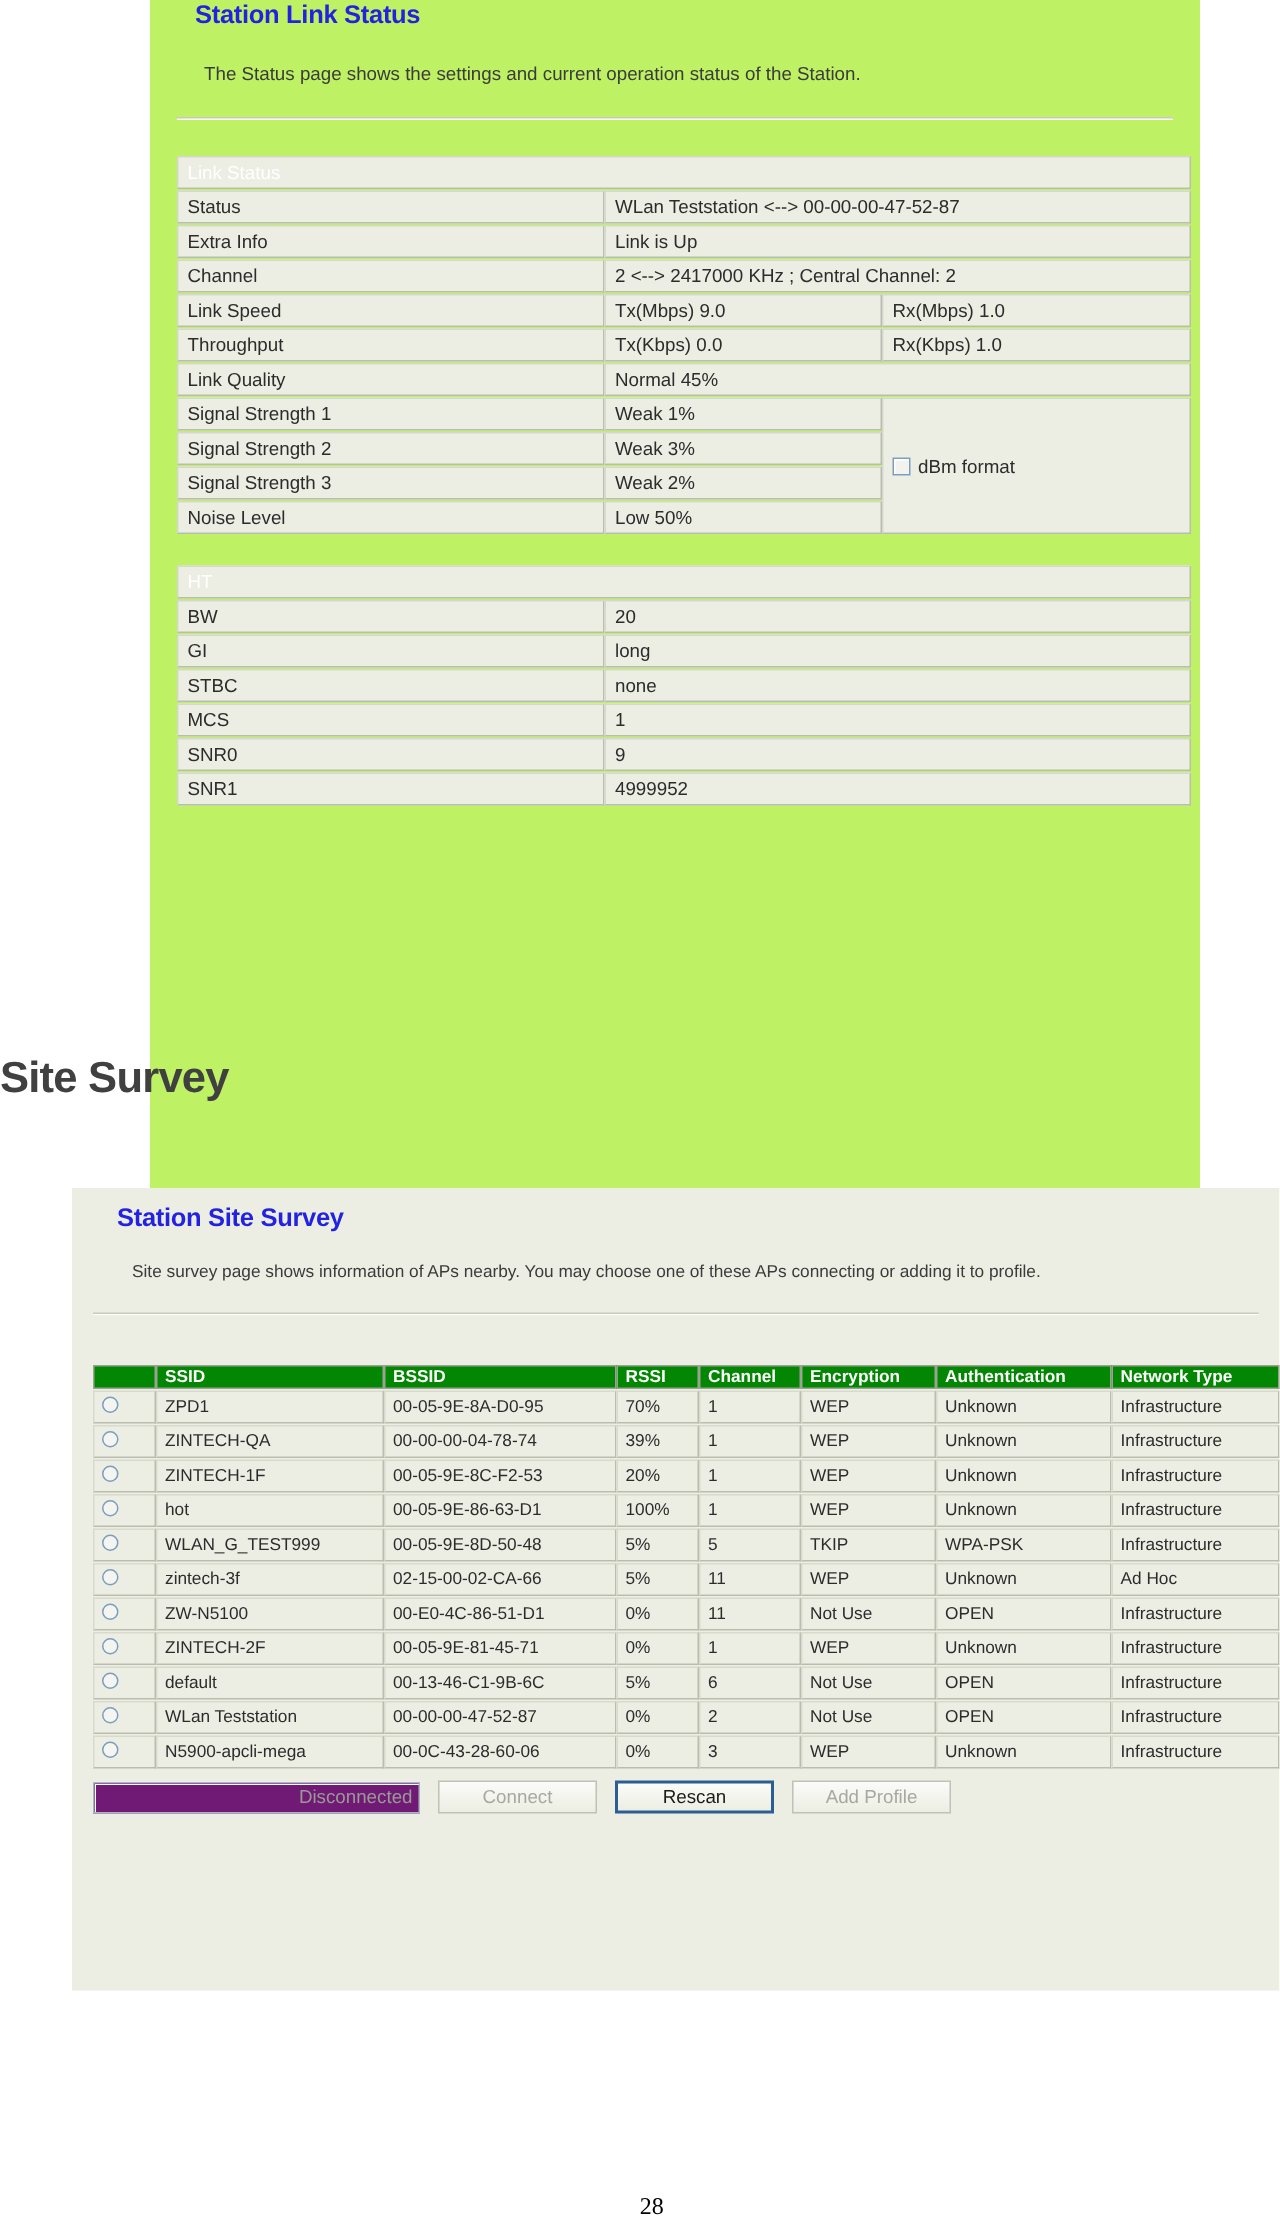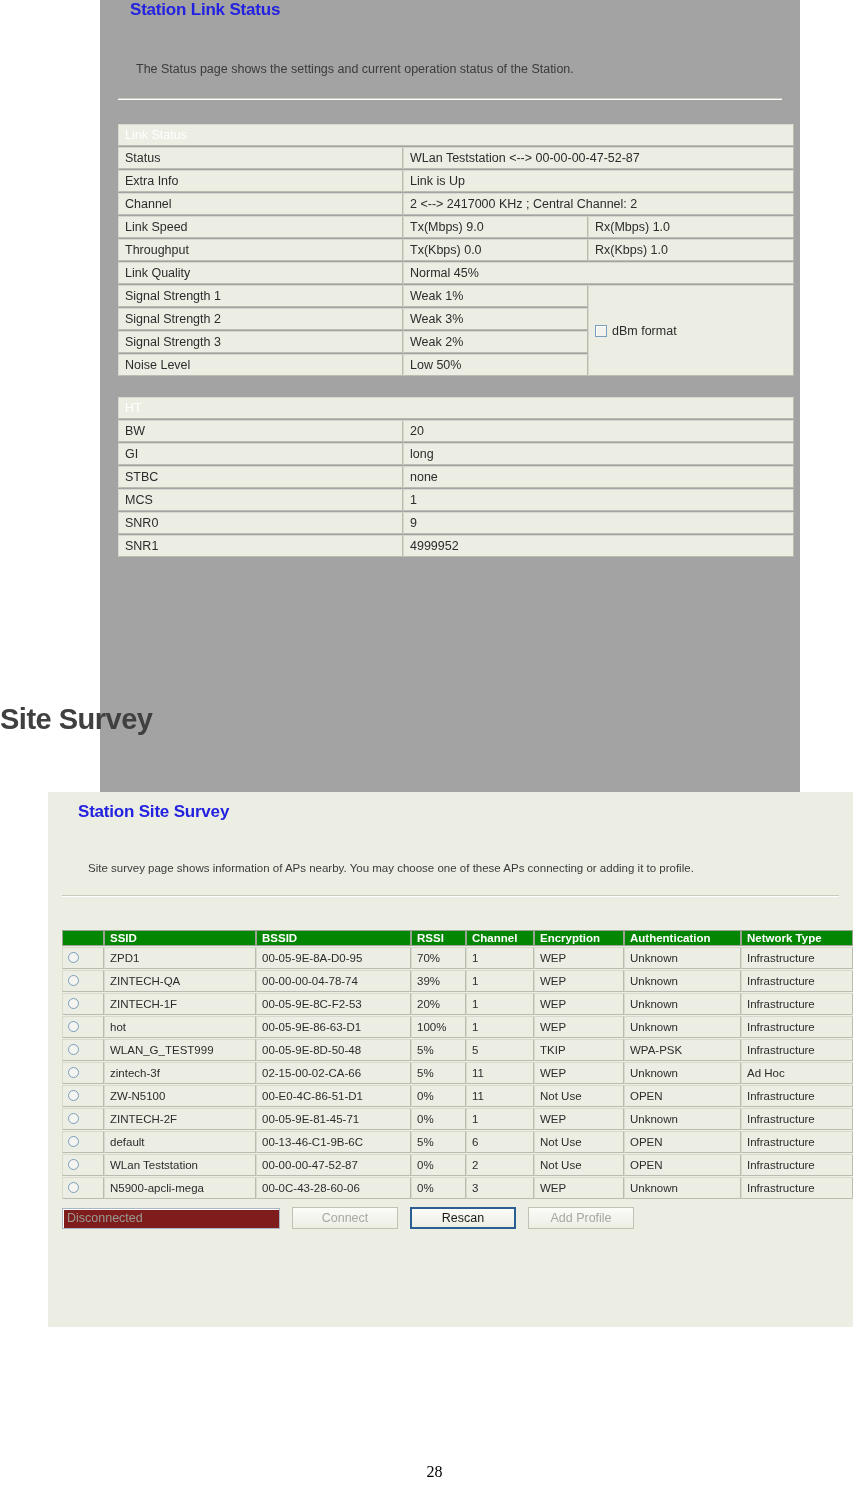--- a/index.html
+++ b/index.html
@@ -15,33 +15,32 @@
     overflow: hidden;
   }
 
   
   #link-status-panel {
     position: absolute;
     left: 100px;
     top: 0px;
     width: 700px;
     height: 870px;
-    background: #a3a3a3;
+    background: #bef264;
     box-sizing: border-box;
   }
   .panel-title {
     color: #2222e0;
     font-weight: bold;
     font-size: 17px;
     letter-spacing: -0.2px;
   }
   .panel-desc {
     color: #3b3b3b;
     font-size: 12.5px;
-    margin-top: 20px;
   }
   .panel-rule {
     height: 1px;
     background: #c9c9bd;
     border-bottom: 1px solid #ffffff;
   }
 
   
   .w-table {
     border-collapse: separate;
@@ -155,27 +154,28 @@
   #survey-controls {
     display: flex;
     align-items: center;
     gap: 12px;
     padding-top: 7px;
   }
   .status-input {
     width: 218px;
     height: 21px;
     border: 1px solid #a9b6c4;
-    background: #7f1d1d;
+    background: #701a75;
     color: #9a9a95;
     font-size: 12.5px;
     font-family: "Liberation Sans", sans-serif;
     padding: 0 4px;
     box-sizing: border-box;
     box-shadow: inset 1px 1px 0 #ffffff;
+    text-align: right;
   }
   .btn {
     height: 22px;
     min-width: 106px;
     font-size: 12.5px;
     font-family: "Liberation Sans", sans-serif;
     background: linear-gradient(#fbfbf8, #eceee3);
     border: 1px solid #c0c2b6;
     color: #2c2c2c;
     box-sizing: border-box;

